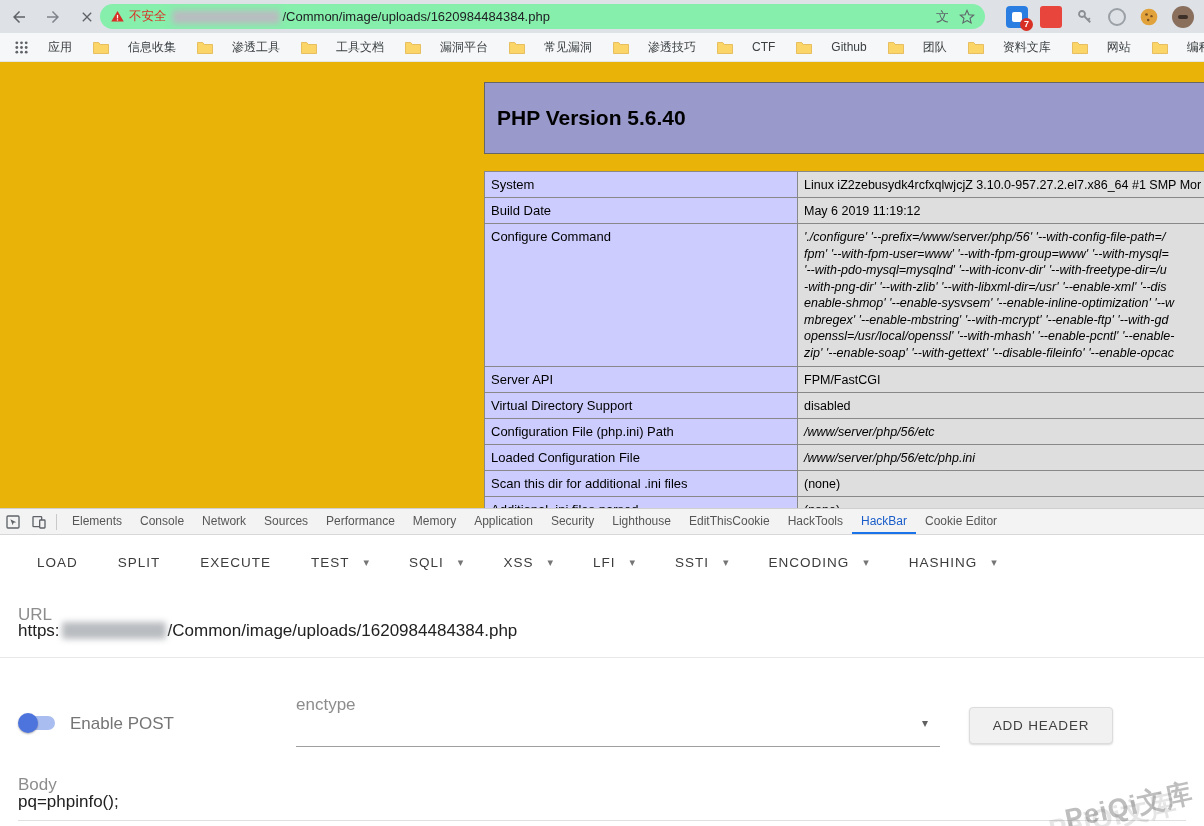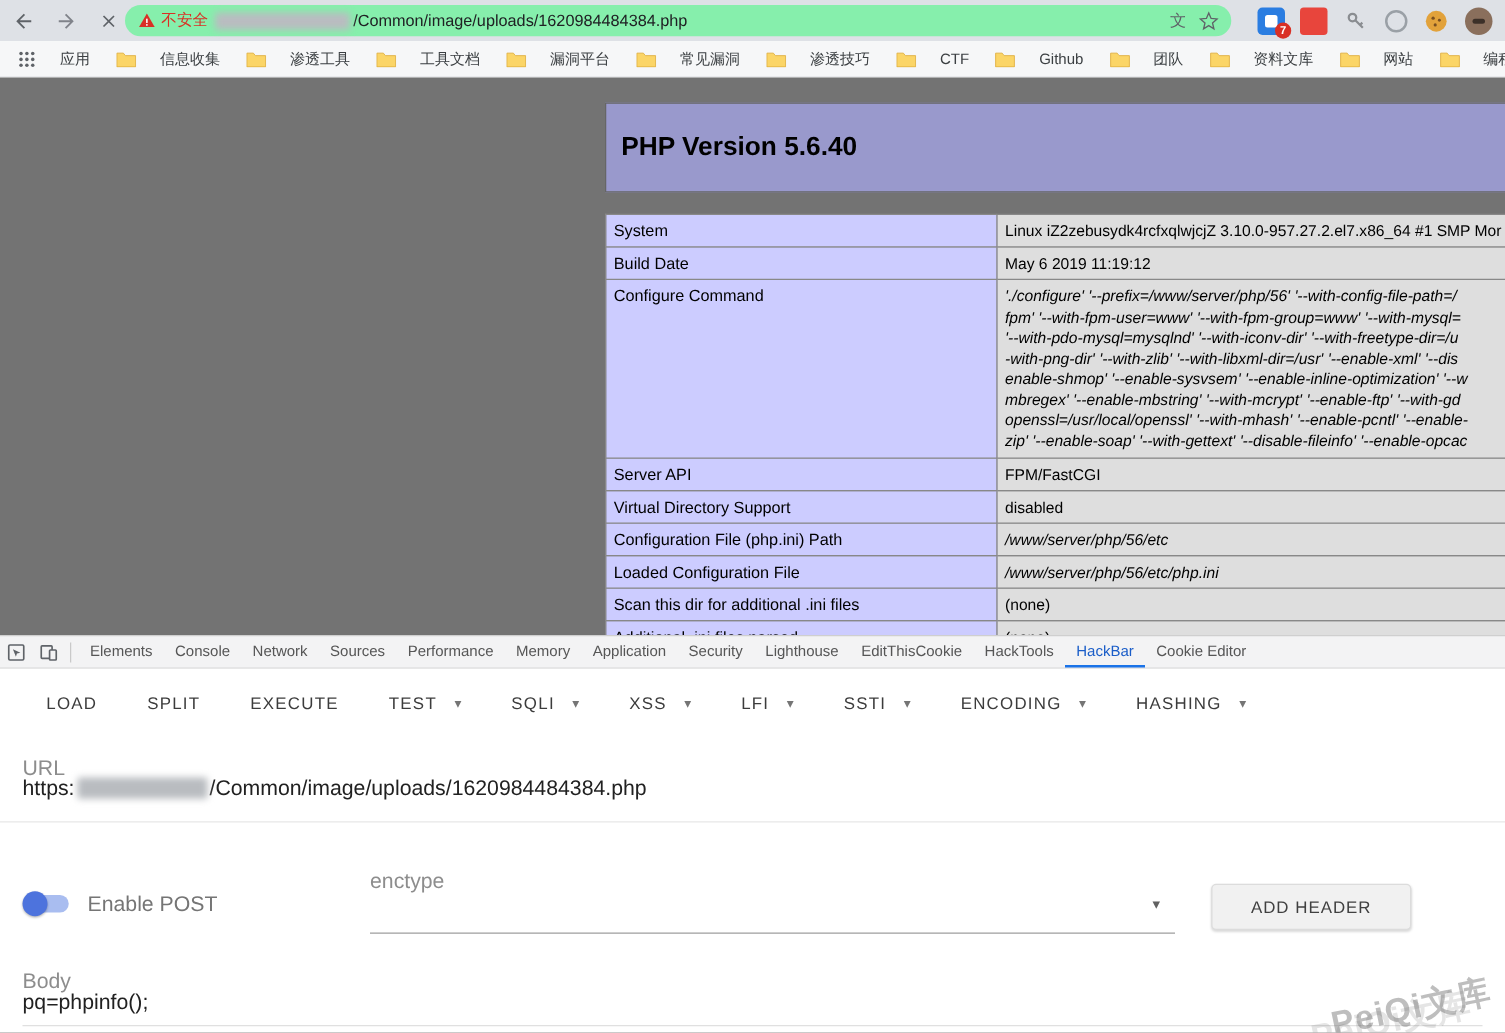--- a/index.html
+++ b/index.html
@@ -46,21 +46,21 @@
   .bookmarks {
     position:absolute; top:33px; left:0; width:1204px; height:29px;
     background:#f6f7f8; border-bottom:1px solid #e4e5e7;
     display:flex; align-items:center; padding-left:14px; gap:21px;
     font-size:12px; color:#3c4043; white-space:nowrap; overflow:hidden;
   }
   .bm-item { display:flex; align-items:center; gap:19px; flex:0 0 auto; cursor:default; }
   .folder-ic { width:16px; height:13px; flex:0 0 auto; }
   .grid-ic { width:15px; height:15px; }
   
-  .page { position:absolute; top:62px; left:0; width:1204px; height:446px; background:#737373; overflow:hidden; }
+  .page { position:absolute; top:62px; left:0; width:1204px; height:446px; background:#eab308; overflow:hidden; }
   .phpinfo { position:absolute; left:484px; top:20px; width:850px; }
   .php-header {
     background:#9999cc; border:1px solid #666; width:940px;
     padding:22px 0 22px 12px;
   }
   .php-header h1 { font-size:21px; font-weight:bold; color:#000; line-height:26px; }
   .php-table { border-collapse:collapse; margin-top:17px; table-layout:fixed; width:940px; }
   .php-table td { border:1px solid #888; padding:5px 6px; vertical-align:baseline; }
   .php-table td.e { background:#ccccff; font-weight:normal; font-size:13px; width:313px; color:#000; }
   .php-table td.v { background:#dedede; font-size:12.5px; color:#000; }
@@ -93,21 +93,21 @@
   .hb-sep { position:absolute; top:122px; left:0; width:100%; height:1px; background:#e8e8e8; }
   .toggle { position:absolute; top:178px; left:18px; width:40px; height:20px; cursor:pointer; }
   .toggle .track { position:absolute; left:3px; top:3px; width:34px; height:14px; border-radius:7px; background:#a9bdf0; }
   .toggle .thumb { position:absolute; left:0; top:0; width:20px; height:20px; border-radius:50%; background:#4d73dd; box-shadow:0 1px 2px rgba(0,0,0,.3); }
   .toggle-label { position:absolute; top:179px; left:70px; font-size:17px; color:#757575; }
   .enctype-label { position:absolute; top:160px; left:296px; }
   .enctype-value { position:absolute; top:180px; left:296px; font-size:17px; color:#212121; cursor:default; }
   .enctype-underline { position:absolute; top:211px; left:296px; width:644px; height:1px; background:#9e9e9e; }
   .enctype-caret { position:absolute; top:181px; left:922px; color:#616161; font-size:12px; cursor:pointer; }
   .add-header {
-    position:absolute; top:172px; left:969px; width:160px; height:37px;
+    position:absolute; top:172px; left:969px; width:144px; height:37px;
     background:#f1f1f1; border:1px solid #dcdcdc; border-radius:4px;
     box-shadow:0 1px 2px rgba(0,0,0,.15);
     font-family:inherit; font-size:13.5px; font-weight:500; letter-spacing:0.8px; color:#404040;
     cursor:pointer;
   }
   .body-label { position:absolute; top:240px; left:18px; }
   .body-value { position:absolute; top:257px; left:18px; font-size:17px; color:#212121; }
   .body-underline { position:absolute; top:285px; left:18px; width:1168px; height:1px; background:#e0e0e0; }
   .watermark {
     position:absolute; right:10px; bottom:2px;

